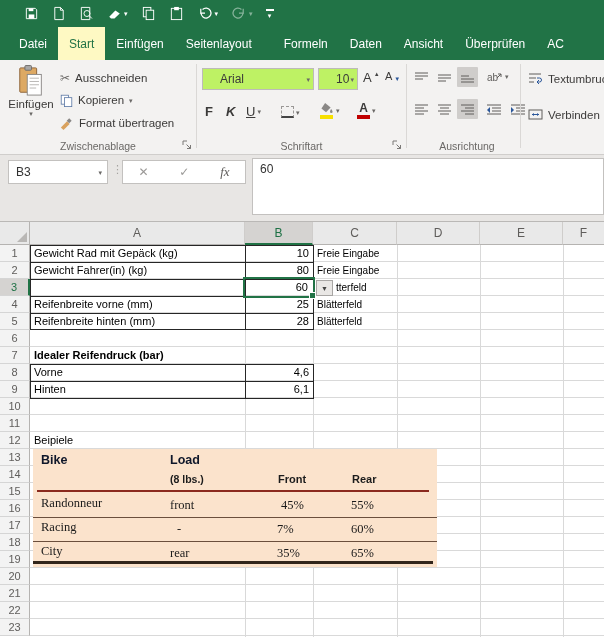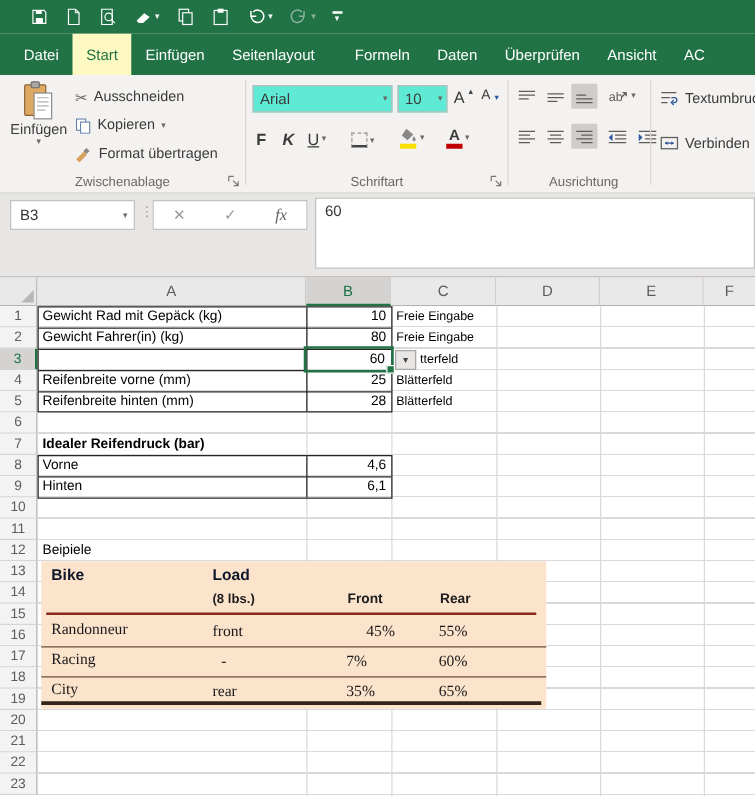--- a/index.html
+++ b/index.html
@@ -21,21 +21,21 @@
   
   .ribbon{left:0;top:60px;width:604px;height:95px;background:#f3f2f1;border-bottom:1px solid #d0cecc;box-sizing:border-box;}
   .grp{position:absolute;top:0;height:94px;}
   .grp-sep{position:absolute;top:4px;bottom:6px;width:1px;background:#dad8d6;}
   .grp-label{position:absolute;left:0;right:0;bottom:2px;text-align:center;font-size:10.5px;color:#6a6866;}
   .launcher{position:absolute;right:4px;bottom:4px;width:10px;height:10px;}
   .rbtn-lbl{font-size:11.5px;color:#3b3a39;white-space:nowrap;}
   .caret{font-size:7px;color:#6a6866;line-height:1;}
   .paste-big{left:6px;top:4px;width:50px;height:78px;display:flex;flex-direction:column;align-items:center;justify-content:flex-start;}
   .clip-item{position:absolute;left:60px;display:flex;align-items:center;gap:5px;height:18px;}
-  .combo{position:absolute;background:#5eead4;border:1px solid #bdbbb9;display:flex;align-items:center;box-sizing:border-box;font-size:12px;color:#3b3a39;padding-left:5px;}
+  .combo{position:absolute;background:#bef264;border:1px solid #bdbbb9;display:flex;align-items:center;box-sizing:border-box;font-size:12px;color:#3b3a39;padding-left:17px;}
   .combo .caret{margin-left:auto;margin-right:3px;}
   .fmt-letter{font-size:13px;color:#3b3a39;}
   .tool{position:absolute;display:flex;align-items:center;gap:2px;}
   .color-bar{width:13px;height:4px;margin-top:1px;}
   .stack{display:flex;flex-direction:column;align-items:center;line-height:1;}
   .alignbox{position:absolute;width:21px;height:20px;display:flex;align-items:center;justify-content:center;border-radius:1px;}
   .alignbox.sel{background:#cfcdcb;}
   .border-swatch{width:13px;height:12px;border:1px dashed #9a9896;border-bottom:2px solid #444;box-sizing:border-box;}
   
   .fbar{left:0;top:155px;width:604px;height:67px;background:#e8e6e4;border-bottom:1px solid #bab8b6;box-sizing:border-box;}
@@ -133,22 +133,22 @@
     </span>
 </div>
 
 <div class="abs tabsbar">
   <span class="rtab">Datei</span>
   <span class="rtab active">Start</span>
   <span class="rtab">Einfügen</span>
   <span class="rtab">Seitenlayout</span>
   <span class="rtab" style="margin-left:10px">Formeln</span>
   <span class="rtab">Daten</span>
+  <span class="rtab">Ansicht</span>
   <span class="rtab">Überprüfen</span>
-  <span class="rtab">Ansicht</span>
   <span class="rtab">AC</span>
 </div>
 
 <div class="abs ribbon">
 
   <div class="grp" style="left:0;width:196px;">
     <div class="paste-big" style="position:absolute;">
       <svg width="30" height="34" viewBox="0 0 32 34">
         <rect x="4" y="3" width="18" height="26" rx="1" fill="#dda963" stroke="#8c6239"></rect>
         <rect x="9.5" y="0.5" width="7" height="5" rx="1" fill="#a9a7a5" stroke="#6e6c6a"></rect>
@@ -415,21 +415,21 @@
   <div class="pic">
     <span class="pt pt-h" style="left:8px;top:4px;">Bike</span>
     <span class="pt pt-h" style="left:137px;top:4px;text-align:center;">Load</span>
     <span class="pt pt-sh" style="left:137px;top:24px;">(8 lbs.)</span>
     <span class="pt pt-sh" style="left:245px;top:24px;font-size:11px;">Front</span>
     <span class="pt pt-sh" style="left:319px;top:24px;font-size:11px;">Rear</span>
     <span class="pt-rule" style="top:41px;"></span>
 
     <span class="pt pt-d" style="left:8px;top:47px;">Randonneur</span>
     <span class="pt pt-d" style="left:137px;top:49px;">front</span>
-    <span class="pt pt-d" style="left:260px;top:49px;">45%</span>
+    <span class="pt pt-d" style="left:248px;top:49px;">45%</span>
     <span class="pt pt-d" style="left:318px;top:49px;">55%</span>
     <span class="pt-line" style="top:68px;"></span>
 
     <span class="pt pt-d" style="left:8px;top:71px;">Racing</span>
     <span class="pt pt-d" style="left:144px;top:73px;">-</span>
     <span class="pt pt-d" style="left:244px;top:73px;">7%</span>
     <span class="pt pt-d" style="left:318px;top:73px;">60%</span>
     <span class="pt-line" style="top:92px;"></span>
 
     <span class="pt pt-d" style="left:8px;top:95px;">City</span>

